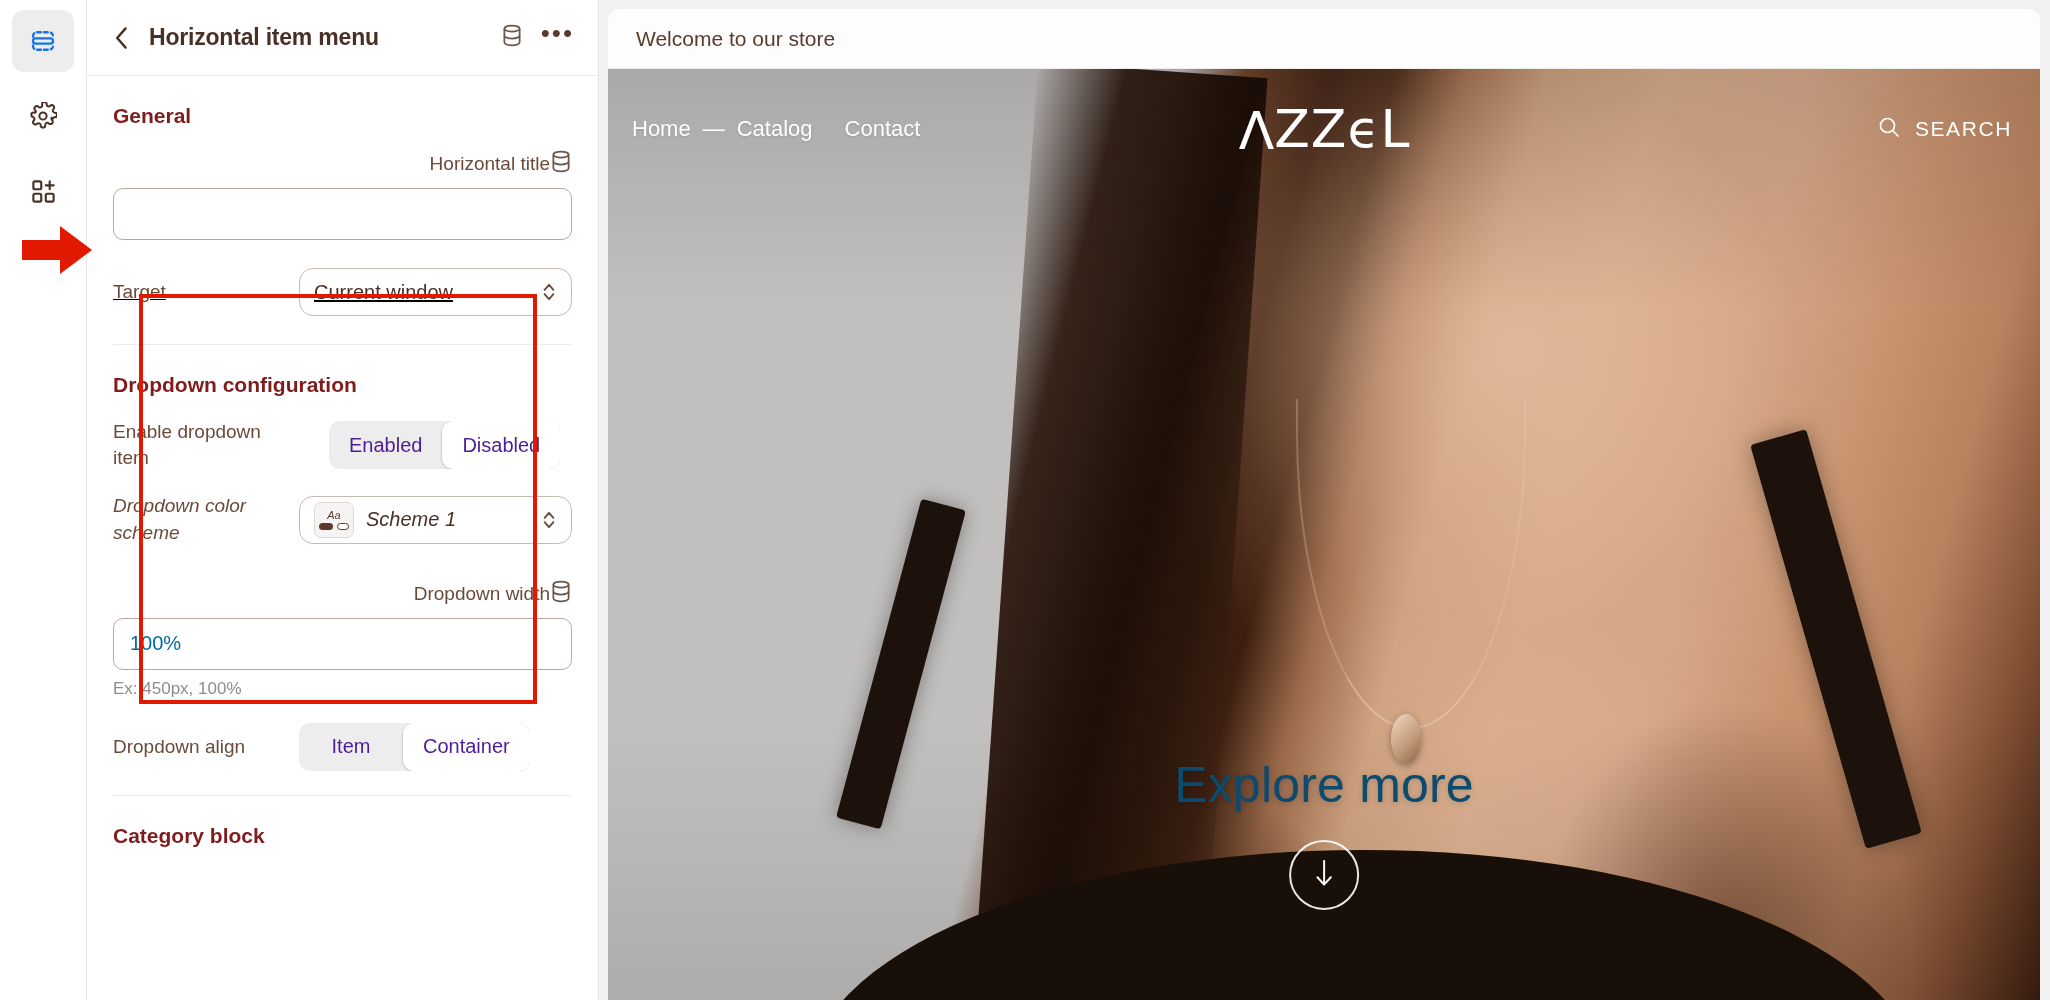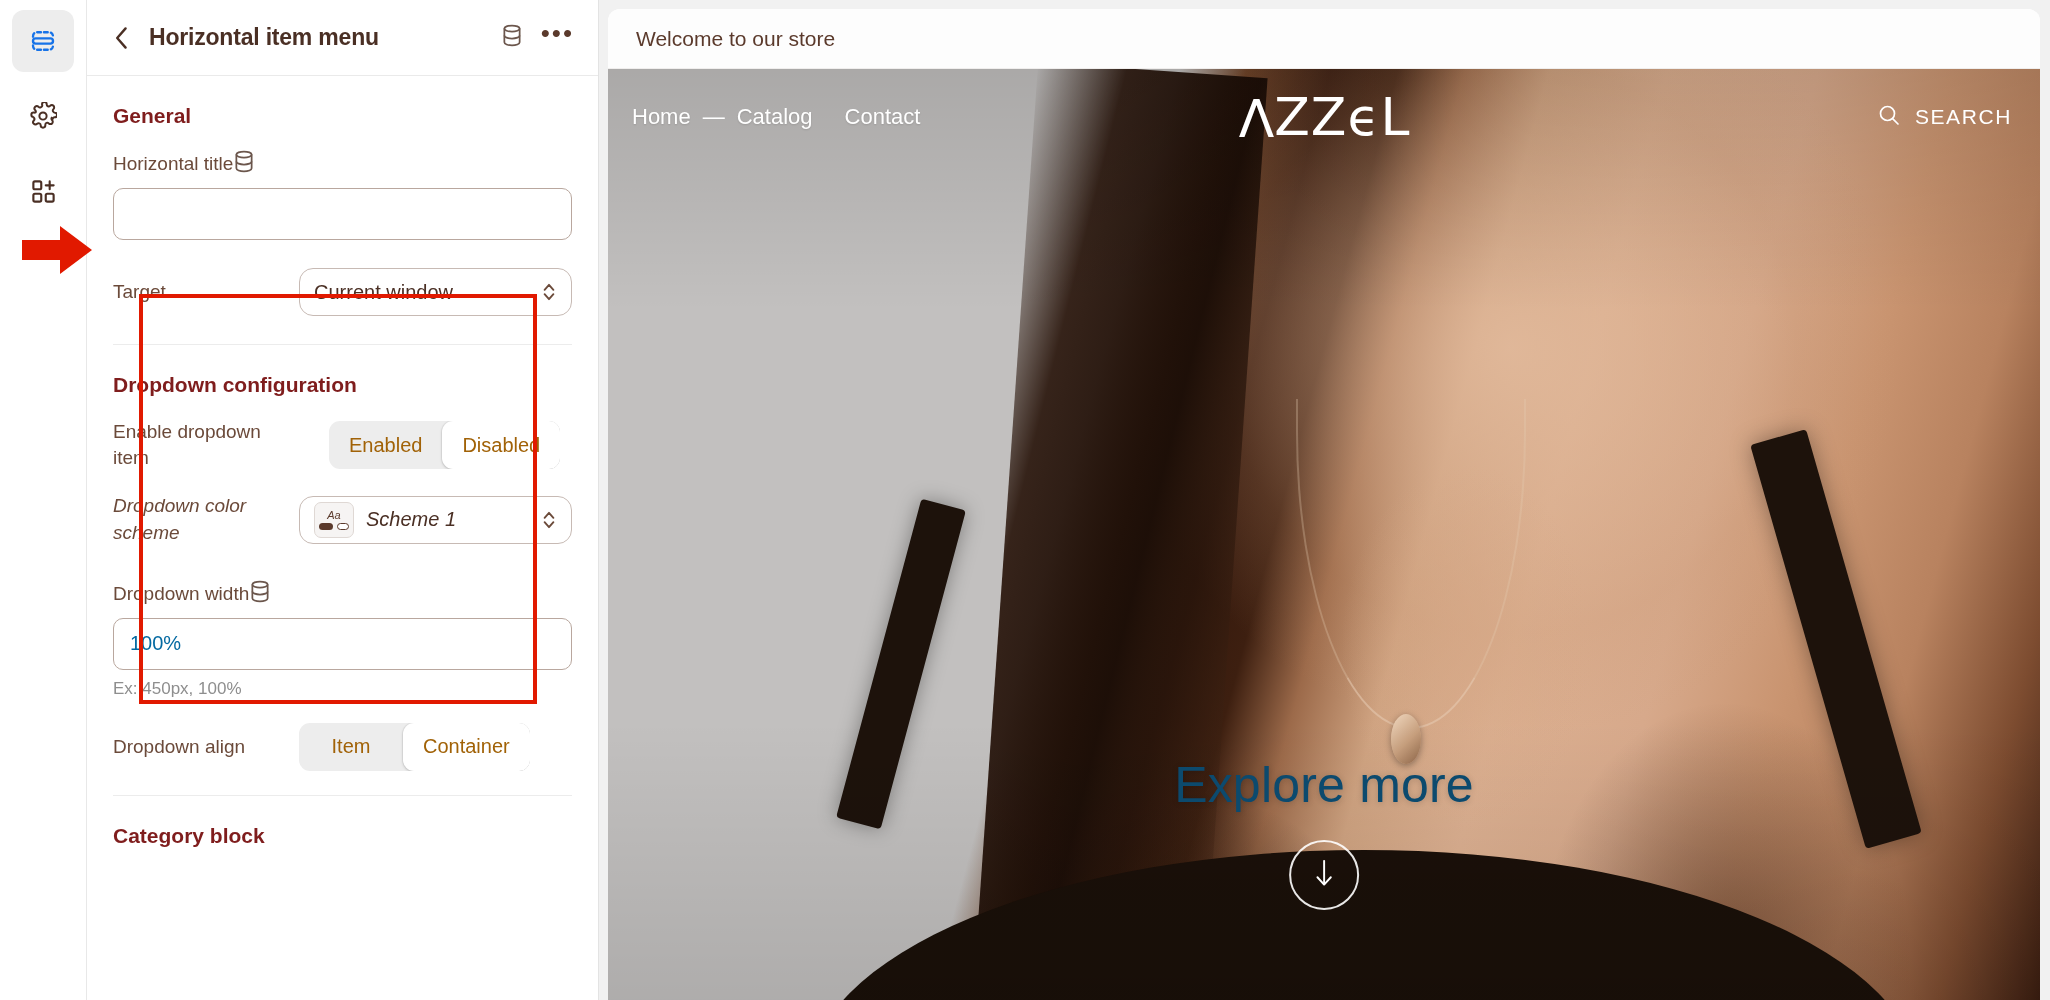--- a/index.html
+++ b/index.html
@@ -55,21 +55,21 @@
 
   .section { padding: 0 26px; }
   .section-title {
     font-size: 21px; font-weight: 700; color: #7f1d1d;
     padding: 28px 0 22px 0;
   }
   .field-label {
     font-size: 19px; color: #6b4a3a; font-weight: 400;
     line-height: 1.38;
   }
-  .label-row { display: flex; align-items: center; justify-content: flex-start; margin-bottom: 10px; }
+  .label-row { display: flex; align-items: center; justify-content: flex-end; margin-bottom: 10px; }
 
   .text-input {
     width: 100%; height: 52px;
     border: 1px solid #b9a79e; border-radius: 10px;
     background: #fff;
     font-size: 20px; color: #0369a1;
     padding: 0 16px;
     font-family: "Liberation Sans", sans-serif;
     outline: none;
   }
@@ -101,21 +101,21 @@
   .swatch .bar2 { width: 12px; height: 7px; border-radius: 4px; background:#fff; border:1px solid #5b3a2c; }
 
   
   .seg {
     display: inline-flex; background: #ededed; border-radius: 11px;
     padding: 0; overflow: hidden; height: 48px; flex: 0 0 auto;
   }
   .seg-btn {
     min-width: 104px; height: 48px;
     display: flex; align-items: center; justify-content: center;
-    font-size: 20px; color: #a16207; cursor: pointer;
+    font-size: 20px; color: #4c1d95; cursor: pointer;
     padding: 0 20px; border-radius: 11px; background: transparent;
     white-space: nowrap;
   }
   .seg-btn.selected {
     background: #ffffff;
     box-shadow: 0 1px 3px rgba(0,0,0,0.18), 0 0 0 1px rgba(0,0,0,0.04);
   }
 
   .divider { height: 1px; background: #ececec; margin: 0 26px; }
 
@@ -215,21 +215,21 @@
     border-radius: 0 0 50% 50% / 0 0 90% 90%;
   }
   .hero-pendant {
     position:absolute; left: 50%; top: 645px; transform: translateX(67px);
     width: 30px; height: 50px; border-radius: 50%;
     background: linear-gradient(135deg,#f0d8c0,#c79f7d 55%,#8d6548);
     box-shadow: 0 2px 7px rgba(0,0,0,0.35);
   }
 
   .nav {
-    position: absolute; top: 0; left: 0; right: 0; height: 96px;
+    position: absolute; top: 12px; left: 0; right: 0; height: 96px;
     display: flex; align-items: center; padding: 0 28px 0 24px;
     z-index: 5;
   }
   .nav-links { display: flex; align-items: center; gap: 32px; flex: 0 0 auto; }
   .nav-link {
     color: #ffffff; font-size: 22px; cursor: pointer; white-space: nowrap;
     text-shadow: 0 1px 2px rgba(0,0,0,0.12);
   }
   .nav-dash { color:#fff; font-size: 22px; margin: 0 -20px 0 -20px; }
   .brand {
@@ -326,21 +326,21 @@
             <svg width="22" height="24" viewBox="0 0 20 22" fill="none" stroke="#6b564c" stroke-width="1.6">
               <ellipse cx="10" cy="4.2" rx="7" ry="2.8"></ellipse>
               <path d="M3 4.2v12.6c0 1.55 3.13 2.8 7 2.8s7-1.25 7-2.8V4.2"></path>
               <path d="M3 10.5c0 1.55 3.13 2.8 7 2.8s7-1.25 7-2.8"></path>
             </svg>
           </span>
         </div>
 
         <input class="text-input" type="text" value="" style="">
 
-        <div class="row-inline" style="margin-top: 28px;">
+        <div class="row-inline" style="margin-top: 28px; text-decoration: underline;">
           <span class="field-label">Target</span>
           <div class="select">
             <span class="sel-text">Current window</span>
             <span class="chev-updown">
               <svg width="14" height="22" viewBox="0 0 12 20" fill="none" stroke="#6b4a3a" stroke-width="1.7" stroke-linecap="round" stroke-linejoin="round">
                 <polyline points="2,8 6,3.5 10,8"></polyline>
                 <polyline points="2,12 6,16.5 10,12"></polyline>
               </svg>
             </span>
           </div>

